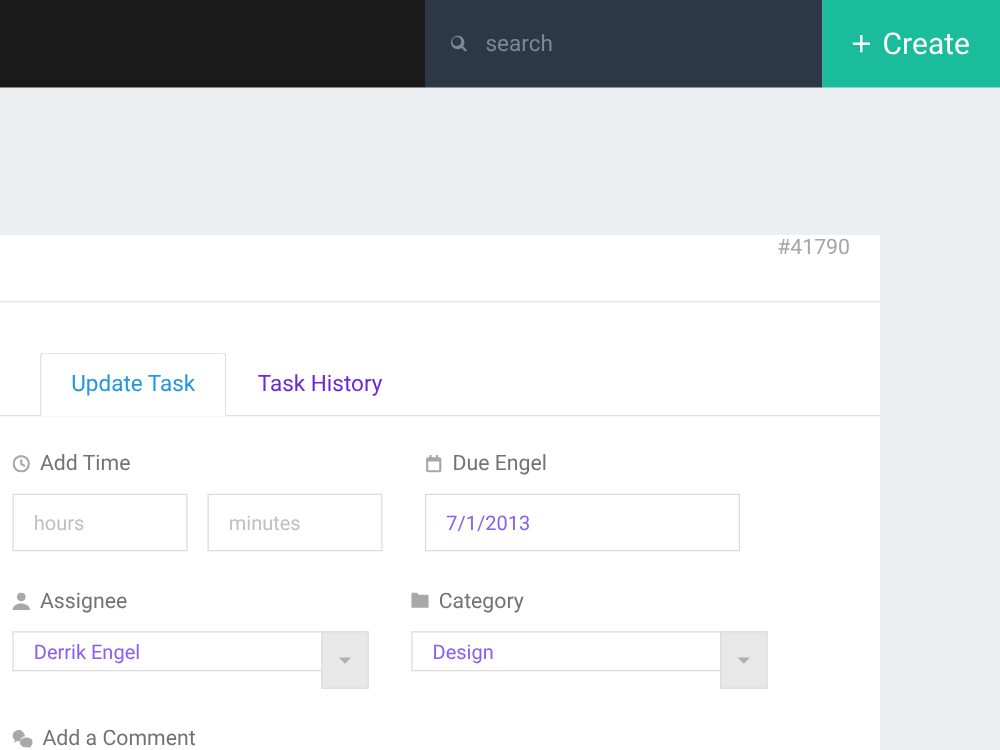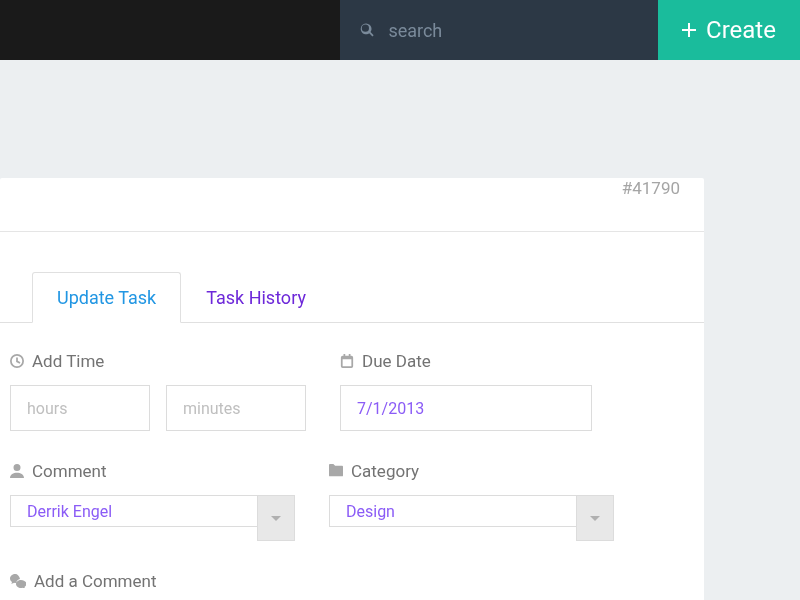--- a/index.html
+++ b/index.html
@@ -9,21 +9,21 @@
       font-family: -apple-system, BlinkMacSystemFont, "Segoe UI", Roboto, sans-serif;
     }
     body {
       background: #eceff1;
       width: 800px;
       height: 600px;
       overflow: hidden;
     }
     .topbar {
       display: flex;
-      height: 60px;
+      height: 70px;
     }
     .topbar-left {
       width: 340px;
       background: #1a1a1a;
     }
     .topbar-search {
       flex: 1;
       background: #2c3845;
       display: flex;
       align-items: center;
@@ -221,31 +221,31 @@
         <input class="input small" type="text" placeholder="hours" style="">
         <input class="input small" type="text" placeholder="minutes" style="">
       </div>
     </div>
 
     <div class="field-group">
       <div class="field-label">
         <svg class="icon-svg" width="14" height="14" viewBox="0 0 16 16">
             <path d="M13 2h-1V0h-2v2H6V0H4v2H3a2 2 0 0 0-2 2v10a2 2 0 0 0 2 2h10a2 2 0 0 0 2-2V4a2 2 0 0 0-2-2zm0 12H3V6h10v8z"></path>
           </svg>
-        <span>Due Date</span>
+        <span>Due Engel</span>
       </div>
       <input class="input medium" type="text" value="7/1/2013" style="">
     </div>
 
     <div class="field-group">
       <div class="field-label">
         <svg class="icon-svg" width="14" height="14" viewBox="0 0 16 16">
             <path d="M8 8a4 4 0 1 0 0-8 4 4 0 0 0 0 8zm0 2c-4 0-8 2-8 6h16c0-4-4-6-8-6z"></path>
           </svg>
-        <span>Comment</span>
+        <span>Assignee</span>
       </div>
       <div class="select">
         <div class="select-value">Derrik Engel</div>
         <div class="select-btn">
           <div class="caret"></div>
         </div>
       </div>
     </div>
 
     <div class="field-group">

